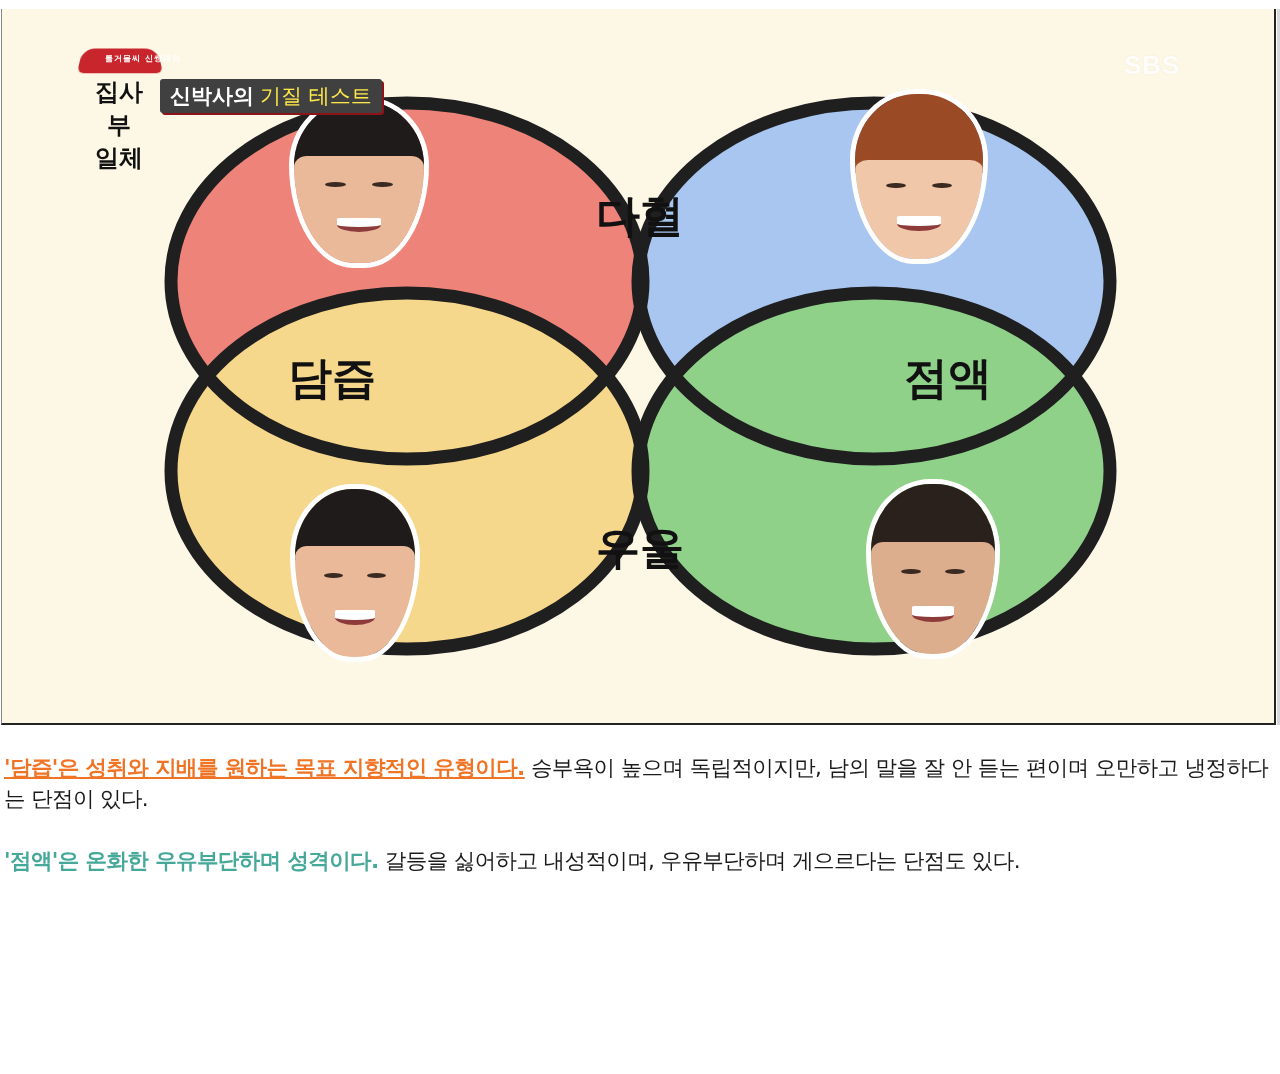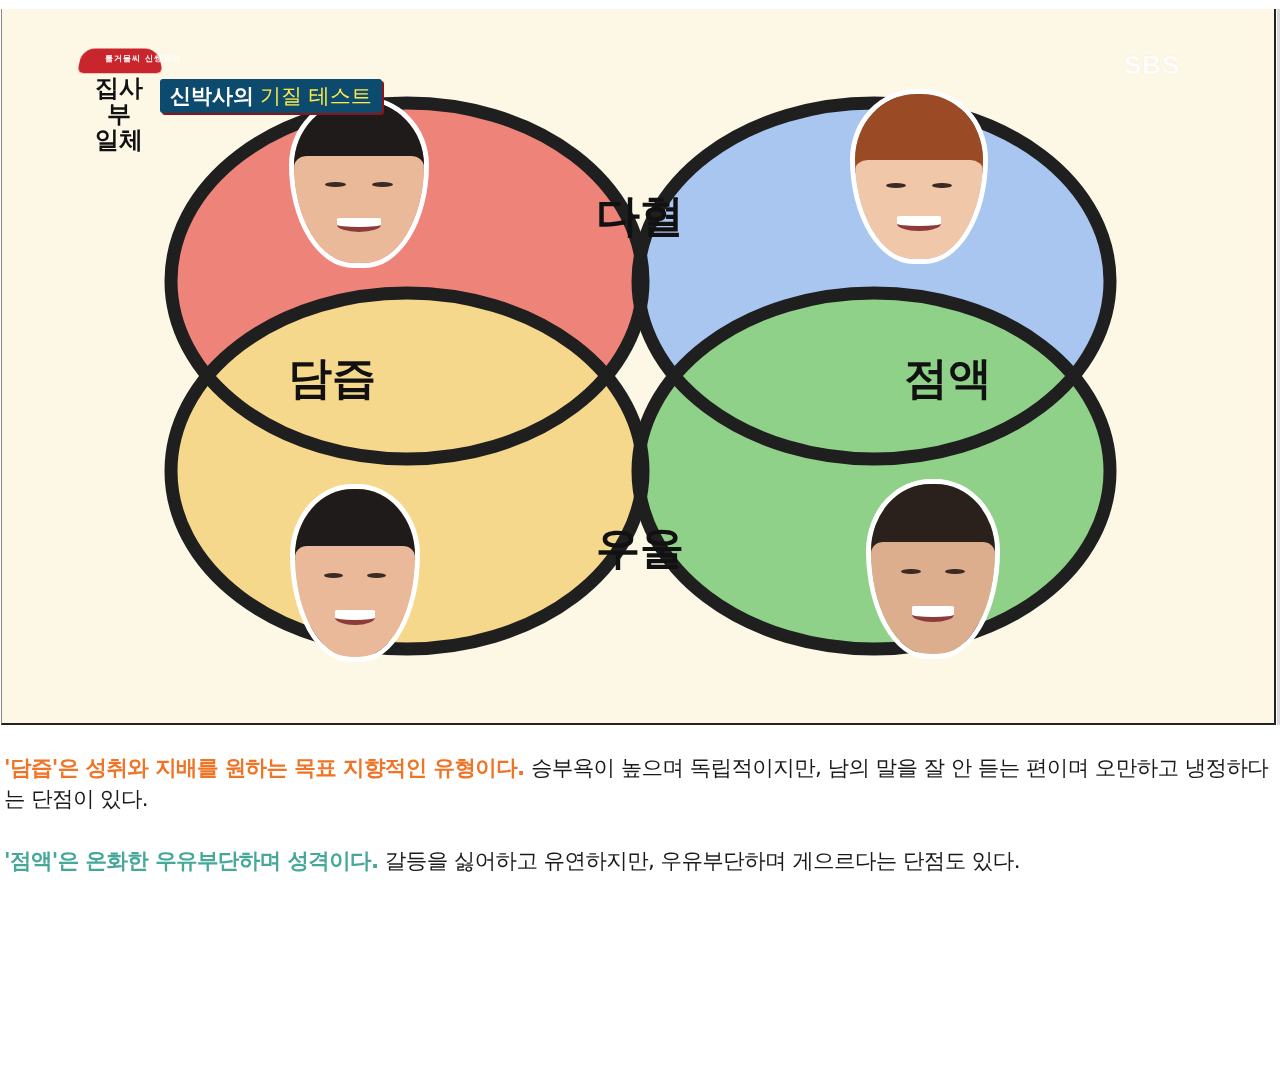--- a/index.html
+++ b/index.html
@@ -11,43 +11,43 @@
     background: #fdf7e6; border: 2px solid #222; border-top: none; border-left: 1px solid #888;
     overflow: hidden;
   }
   .frame-edge-right { position:absolute; right:0; top:9px; width:3px; height:716px; background:#d8d8d8; }
 
   svg.diagram { position: absolute; left: 0; top: 0; }
 
   .logo { position: absolute; left: 70px; top: 30px; width: 90px; height: 100px; }
   .logo-roof { position:absolute; left:8px; top:8px; width:80px; height:26px; background:#c8252c; border-radius:14px 14px 6px 6px; transform: perspective(60px) rotateX(18deg); }
   .logo-roof-text { position:absolute; left:10px; top:14px; width:76px; font-size:8px; color:#fff; text-align:center; letter-spacing:1px; font-weight:bold;margin-left:23px; }
-  .logo-main { position:absolute; left:12px; top:36px; width:70px; font-size:24px; line-height:26px; font-weight:bold; color:#111; text-align:center; font-family:"DejaVu Serif", serif; }
+  .logo-main { position:absolute; left:12px; top:36px; width:70px; font-size:24px; line-height:33px; font-weight:bold; color:#111; text-align:center; font-family:"DejaVu Serif", serif; }
 
   .title-badge {
     position: absolute; left: 158px; top: 70px; height: 34px; padding: 0 10px;
-    background: #0c4a6e; border-radius: 3px; display: flex; align-items: center; gap: 6px;
+    background: #404040; border-radius: 3px; display: flex; align-items: center; gap: 6px;
     box-shadow: 2px 2px 0 #8c1418;
   }
   .title-white { color: #fff; font-weight: bold; font-size: 21px; }
   .title-yellow { color: #ffe94a; font-weight: normal; font-size: 21px; }
 
   .watermark { position:absolute; left:1122px; top:41px; font-size:26px; font-weight:bold; color:#ffffff; opacity:0.85; letter-spacing:1px; font-family:"Liberation Sans", sans-serif; text-shadow: 0 0 2px #ece4d0; }
 
   .face { position:absolute; border:5px solid #fff; border-radius: 48% 48% 46% 46% / 40% 40% 60% 60%; overflow:hidden; }
   .face .hair { position:absolute; left:0; top:0; width:100%; height:42%; }
   .face .skin { position:absolute; left:0; top:34%; width:100%; height:66%; background:#e9b99a; border-radius: 10% 10% 50% 50%; }
   .face .eye { position:absolute; width:16%; height:3%; background:#3b2a22; border-radius:50%; top:50%; }
   .face .mouth { position:absolute; left:33%; top:72%; width:34%; height:9%; background:#fff; border-bottom:5px solid #8c3a3a; border-radius: 10% 10% 60% 60%; }
 
   .text-area { position: absolute; left: 4px; top: 752px; width: 1272px; font-size: 21.5px; line-height: 31px; color: #1a1a1a; font-family: "DejaVu Sans", sans-serif; letter-spacing: -0.6px; }
   .para { margin-bottom: 31px; }
   .hl { font-weight: bold; }
   .hl-pink { color: #d4206a; }
-  .hl-orange { color: #ef7426; }
+  .hl-orange { color: #ef7426; text-decoration: underline; }
   .hl-blue { color: #2a2aa8; }
   .hl-teal { color: #45a899; }
 </style>
 </head>
 <body>
 
 <div class="frame">
   <svg class="diagram" width="1275" height="716" viewBox="0 0 1275 716">
     <defs>
       <clipPath id="c-tl">
@@ -154,15 +154,15 @@
 
   <div class="watermark">SBS</div>
 </div>
 <div class="frame-edge-right"></div>
 
 <div class="text-area">
   <p class="para">
     <span class="hl hl-orange">'담즙'은 성취와 지배를 원하는 목표 지향적인 유형이다.</span><span> 승부욕이 높으며 독립적이지만, 남의 말을 잘 안 듣는 편이며 오만하고 냉정하다는 단점이 있다.</span>
   </p>
   <p class="para">
-    <span class="hl hl-teal">'점액'은 온화한 우유부단하며 성격이다.</span><span> 갈등을 싫어하고 유연하지만, 우유부단하며 게으르다는 단점도 있다.</span>
+    <span class="hl hl-teal">'점액'은 온화한 우유부단하며 성격이다.</span><span> 갈등을 싫어하고 내성적이며, 우유부단하며 게으르다는 단점도 있다.</span>
   </p>
 </div>
 
 </body></html>

